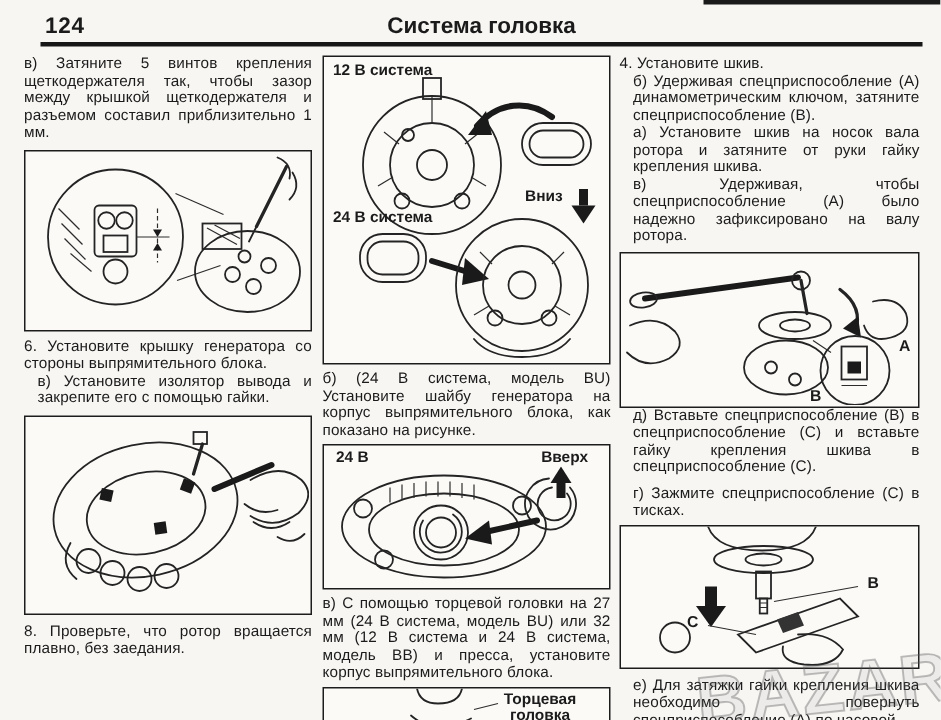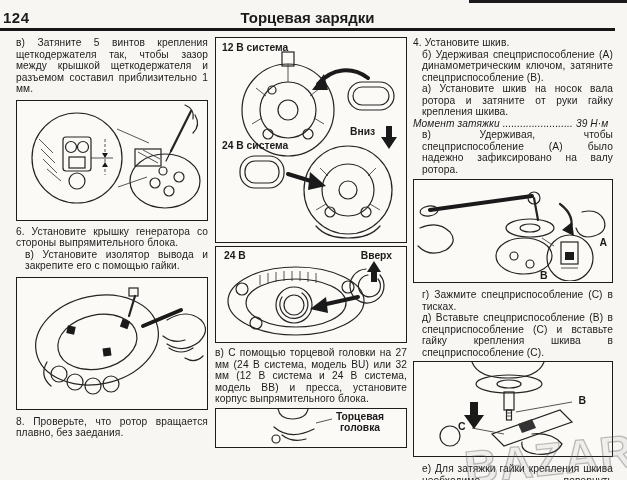--- a/index.html
+++ b/index.html
@@ -4,21 +4,21 @@
 <style>
   * { margin:0; padding:0; box-sizing:border-box; }
   html,body { width:627px; height:480px; overflow:hidden; }
   body {
     position:relative;
     background:#f7f6f3;
     font-family:"Liberation Sans", sans-serif;
     color:#1b1b1b;
   }
   .scan-artifact-top { position:absolute; top:0; right:0; width:158px; height:3px; background:#1a1a1a; }
-  .page-header { position:absolute; top:6px; left:0; right:12px; height:25px; border-bottom:3px solid #171717; }
+  .page-header { position:absolute; top:6px; left:27px; right:12px; height:25px; border-bottom:3px solid #171717; }
   .page-number { position:absolute; left:3px; top:3px; font-size:15px; font-weight:bold; letter-spacing:0.5px; }
   .page-title  { position:absolute; left:0; right:0; top:3px; text-align:center; font-size:15px; font-weight:bold; }
 
   .col { position:absolute; top:37px; }
   .col-left  { left:16px;  width:192px; }
   .col-mid   { left:215px; width:192px; }
   .col-right { left:413px; width:200px; }
 
   p.manual {
     font-size:10.2px; line-height:11.5px; text-align:justify;
@@ -56,21 +56,21 @@
   .mb5 { margin-bottom:5px; }
   .mt3 { margin-top:3px; } .mt4 { margin-top:4px; } .mt5 { margin-top:5px; } .mt6 { margin-top:6px; }
 </style>
 </head>
 <body>
 
 <div class="scan-artifact-top"></div>
 
 <div class="page-header">
   <span class="page-number">124</span>
-  <span class="page-title">Торцевая зарядки</span>
+  <span class="page-title">Система головка</span>
 </div>
 
 <div class="col col-left">
   <p class="manual mb5">в) Затяните 5 винтов крепления щеткодержателя так, чтобы зазор между крышкой щеткодержателя и разъемом составил приблизительно 1 мм.</p>
 
   <div class="figure mb5" style="height:121px;">
     <svg width="189" height="118" viewBox="0 0 189 118">
       <circle class="ln" cx="60" cy="57" r="45"></circle>
       <g>
         <line class="thin" x1="24" y1="48" x2="38" y2="62"></line>
@@ -182,20 +182,21 @@
       <line class="thin" x1="164" y1="172" x2="154" y2="166"></line>
       <circle class="ln" cx="114" cy="174" r="5"></circle>
       <circle class="ln" cx="150" cy="174" r="5"></circle>
       <path class="ln" d="M100,188 q10,12 32,12 q22,0 32,-12"></path>
     </svg>
     <span class="fig-label" style="top:4px; left:6px;">12 В система</span>
     <span class="fig-label" style="top:88px; left:134px;">Вниз</span>
     <span class="fig-label" style="top:102px; left:6px;">24 В система</span>
   </div>
 
+  <p class="manual mt4">б) (24 В система, модель BU) Установите шайбу генератора на корпус выпрямительного блока, как показано на рисунке.</p>
 
   <div class="figure mt3" style="height:97px;">
     <svg width="189" height="94" viewBox="0 0 189 94">
       <ellipse class="ln" cx="80" cy="54" rx="68" ry="34"></ellipse>
       <ellipse class="ln" cx="80" cy="56" rx="50" ry="24"></ellipse>
       <g>
         <line class="thin" x1="44" y1="28" x2="44" y2="38"></line>
         <line class="thin" x1="52" y1="26" x2="52" y2="36"></line>
         <line class="thin" x1="60" y1="25" x2="60" y2="35"></line>
         <line class="thin" x1="68" y1="24" x2="68" y2="34"></line>
@@ -239,21 +240,20 @@
       <line class="thin" x1="100" y1="14" x2="116" y2="10"></line>
     </svg>
     <span class="fig-label wrap" style="top:2px; right:10px; width:72px;">Торцевая головка</span>
   </div>
 </div>
 
 <div class="col col-right">
   <p class="manual">4. Установите шкив.</p>
   <p class="manual sub">б) Удерживая спецприспособление (А) динамометрическим ключом, затяните спецприспособление (В).</p>
   <p class="manual sub">а) Установите шкив на носок вала ротора и затяните от руки гайку крепления шкива.</p>
-  <p class="manual torque">Момент затяжки ........................ 39 Н·м</p>
   <p class="manual sub">в) Удерживая, чтобы спецприспособление (А) было надежно зафиксировано на валу ротора.</p>
 
   <div class="figure mt4" style="height:104px;">
     <svg width="197" height="101" viewBox="0 0 197 101">
       <line class="ln4" x1="16" y1="30" x2="118" y2="16"></line>
       <ellipse class="ln" cx="15" cy="31" rx="9" ry="5" transform="rotate(-8 15 31)"></ellipse>
       <circle class="ln" cx="120" cy="18" r="6"></circle>
       <line class="ln2" x1="120" y1="18" x2="124" y2="40"></line>
       <ellipse class="ln" cx="116" cy="48" rx="24" ry="9"></ellipse>
       <ellipse class="ln" cx="116" cy="48" rx="10" ry="4"></ellipse>
@@ -271,22 +271,22 @@
         <line class="thin" x1="128" y1="58" x2="140" y2="66"></line>
         <rect class="ln" x="147" y="62" width="17" height="22"></rect>
         <rect class="fil" x="151" y="72" width="9" height="8"></rect>
         <line class="thin" x1="147" y1="88" x2="164" y2="88"></line>
       </g>
     </svg>
     <span class="letter-label" style="top:56px; right:5px;">A</span>
     <span class="letter-label" style="bottom:1px; left:126px;">B</span>
   </div>
 
+  <p class="manual sub">д) Вставьте спецприспособление (В) в спецприспособление (С) и вставьте гайку крепления шкива в спецприспособление (С).</p>
   <p class="manual sub mt6">г) Зажмите спецприспособление (С) в тисках.</p>
-  <p class="manual sub">д) Вставьте спецприспособление (В) в спецприспособление (С) и вставьте гайку крепления шкива в спецприспособление (С).</p>
 
   <div class="figure mt3" style="height:96px;">
     <svg width="197" height="93" viewBox="0 0 197 93">
       <path class="ln" d="M58,0 q6,16 36,16 q30,0 36,-16"></path>
       <ellipse class="ln" cx="95" cy="22" rx="33" ry="9"></ellipse>
       <ellipse class="ln" cx="95" cy="22" rx="12" ry="4"></ellipse>
       <rect class="ln" x="90" y="30" width="10" height="18"></rect>
       <rect class="ln" x="92.5" y="48" width="5" height="10"></rect>
       <line class="thin" x1="92.5" y1="51" x2="97.5" y2="51"></line>
       <line class="thin" x1="92.5" y1="54" x2="97.5" y2="54"></line>

